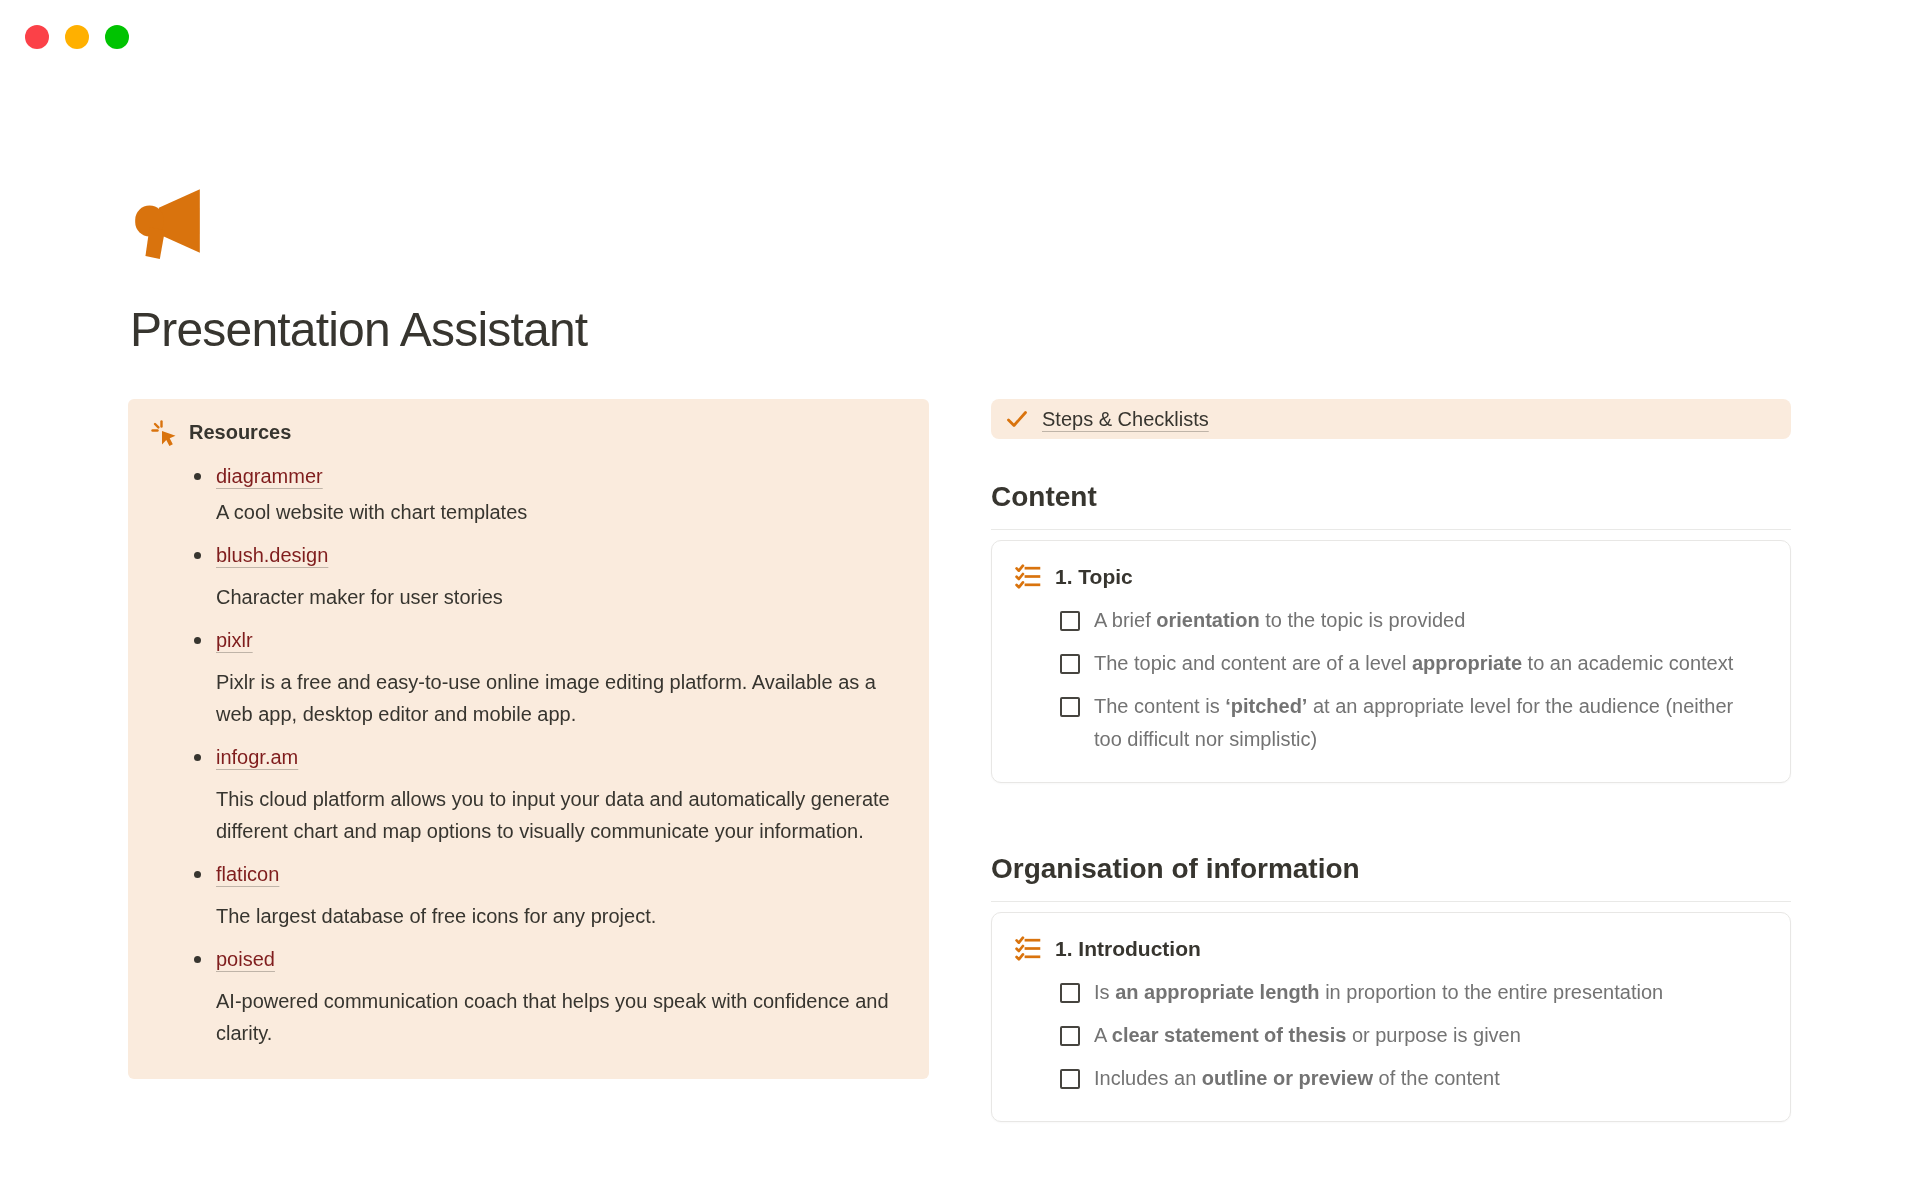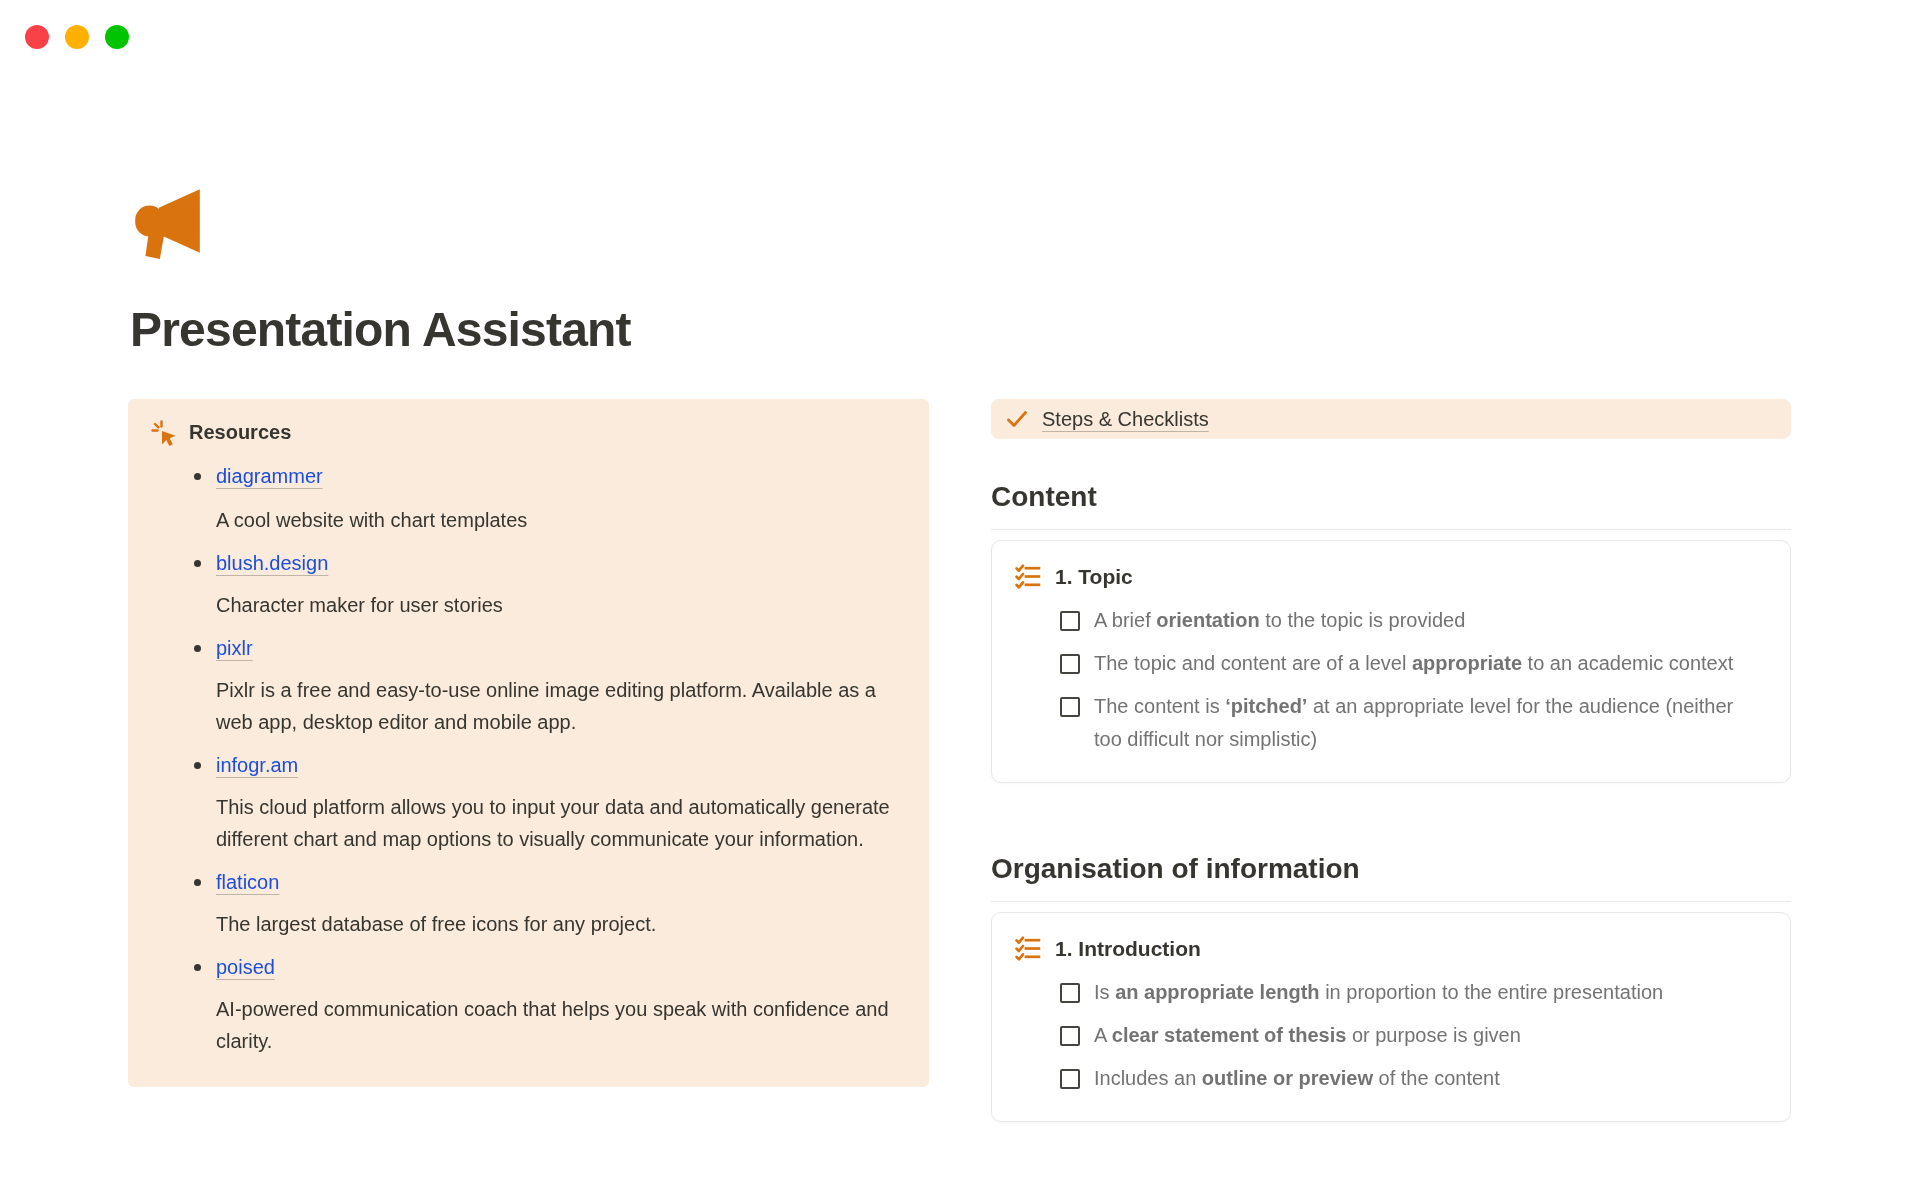--- a/index.html
+++ b/index.html
@@ -12,21 +12,21 @@
 
   
   .traffic { position:absolute; top:25px; left:25px; display:flex; gap:16px; }
   .light { width:24px; height:24px; border-radius:50%; display:inline-block; }
 
   .content { padding:0 128px; }
 
   .page-icon { margin-top:182px; width:78px; height:78px; display:block; cursor:pointer; }
 
   h1.page-title {
-    font-size:48px; font-weight:700; letter-spacing:-0.8px;
+    font-size:48px; font-weight:400; letter-spacing:-0.8px;
     margin:42px 0 0 2px; color:#37352F;
   }
 
   .columns { display:flex; gap:62px; margin-top:42px; align-items:flex-start; }
 
   
   .callout { background:#FAEBDD; border-radius:6px; }
   .resources {
     width:801px; padding:20px 24px 30px 22px;
   }
@@ -36,29 +36,29 @@
   .res-title { font-size:20px; font-weight:700; }
 
   .res-list { margin-top:14px; padding-left:40px; }
   .res-item { display:grid; grid-template-columns:26px 1fr; margin-top:11px; }
   .res-item:first-child { margin-top:0; }
   .dot {
     width:7px; height:7px; border-radius:50%; background:#37352F;
     margin-top:13px; margin-left:4px;
   }
   .res-link {
-    font-size:20px; line-height:32px; color:#1d4ed8; cursor:pointer;
+    font-size:20px; line-height:32px; color:#7f1d1d; cursor:pointer;
     text-decoration:underline; text-decoration-color:rgba(55,53,47,0.30);
     text-underline-offset:5px; text-decoration-thickness:1px; width:fit-content;
   }
   .res-desc {
     grid-column:2; font-size:20px; line-height:32px; color:#37352F;
     margin-top:10px; max-width:688px;
   }
-  .res-item.tight .res-desc { margin-top:12px; }
+  .res-item.tight .res-desc { margin-top:4px; }
 
   
   .right-col { width:800px; }
   .steps-bar {
     height:40px; border-radius:8px; padding:0 14px;
     display:flex; align-items:center; gap:13px; cursor:pointer;
   }
   .check-icon { width:24px; height:24px; display:inline-flex; }
   .check-icon svg { width:100%; height:100%; }
   .steps-label {

